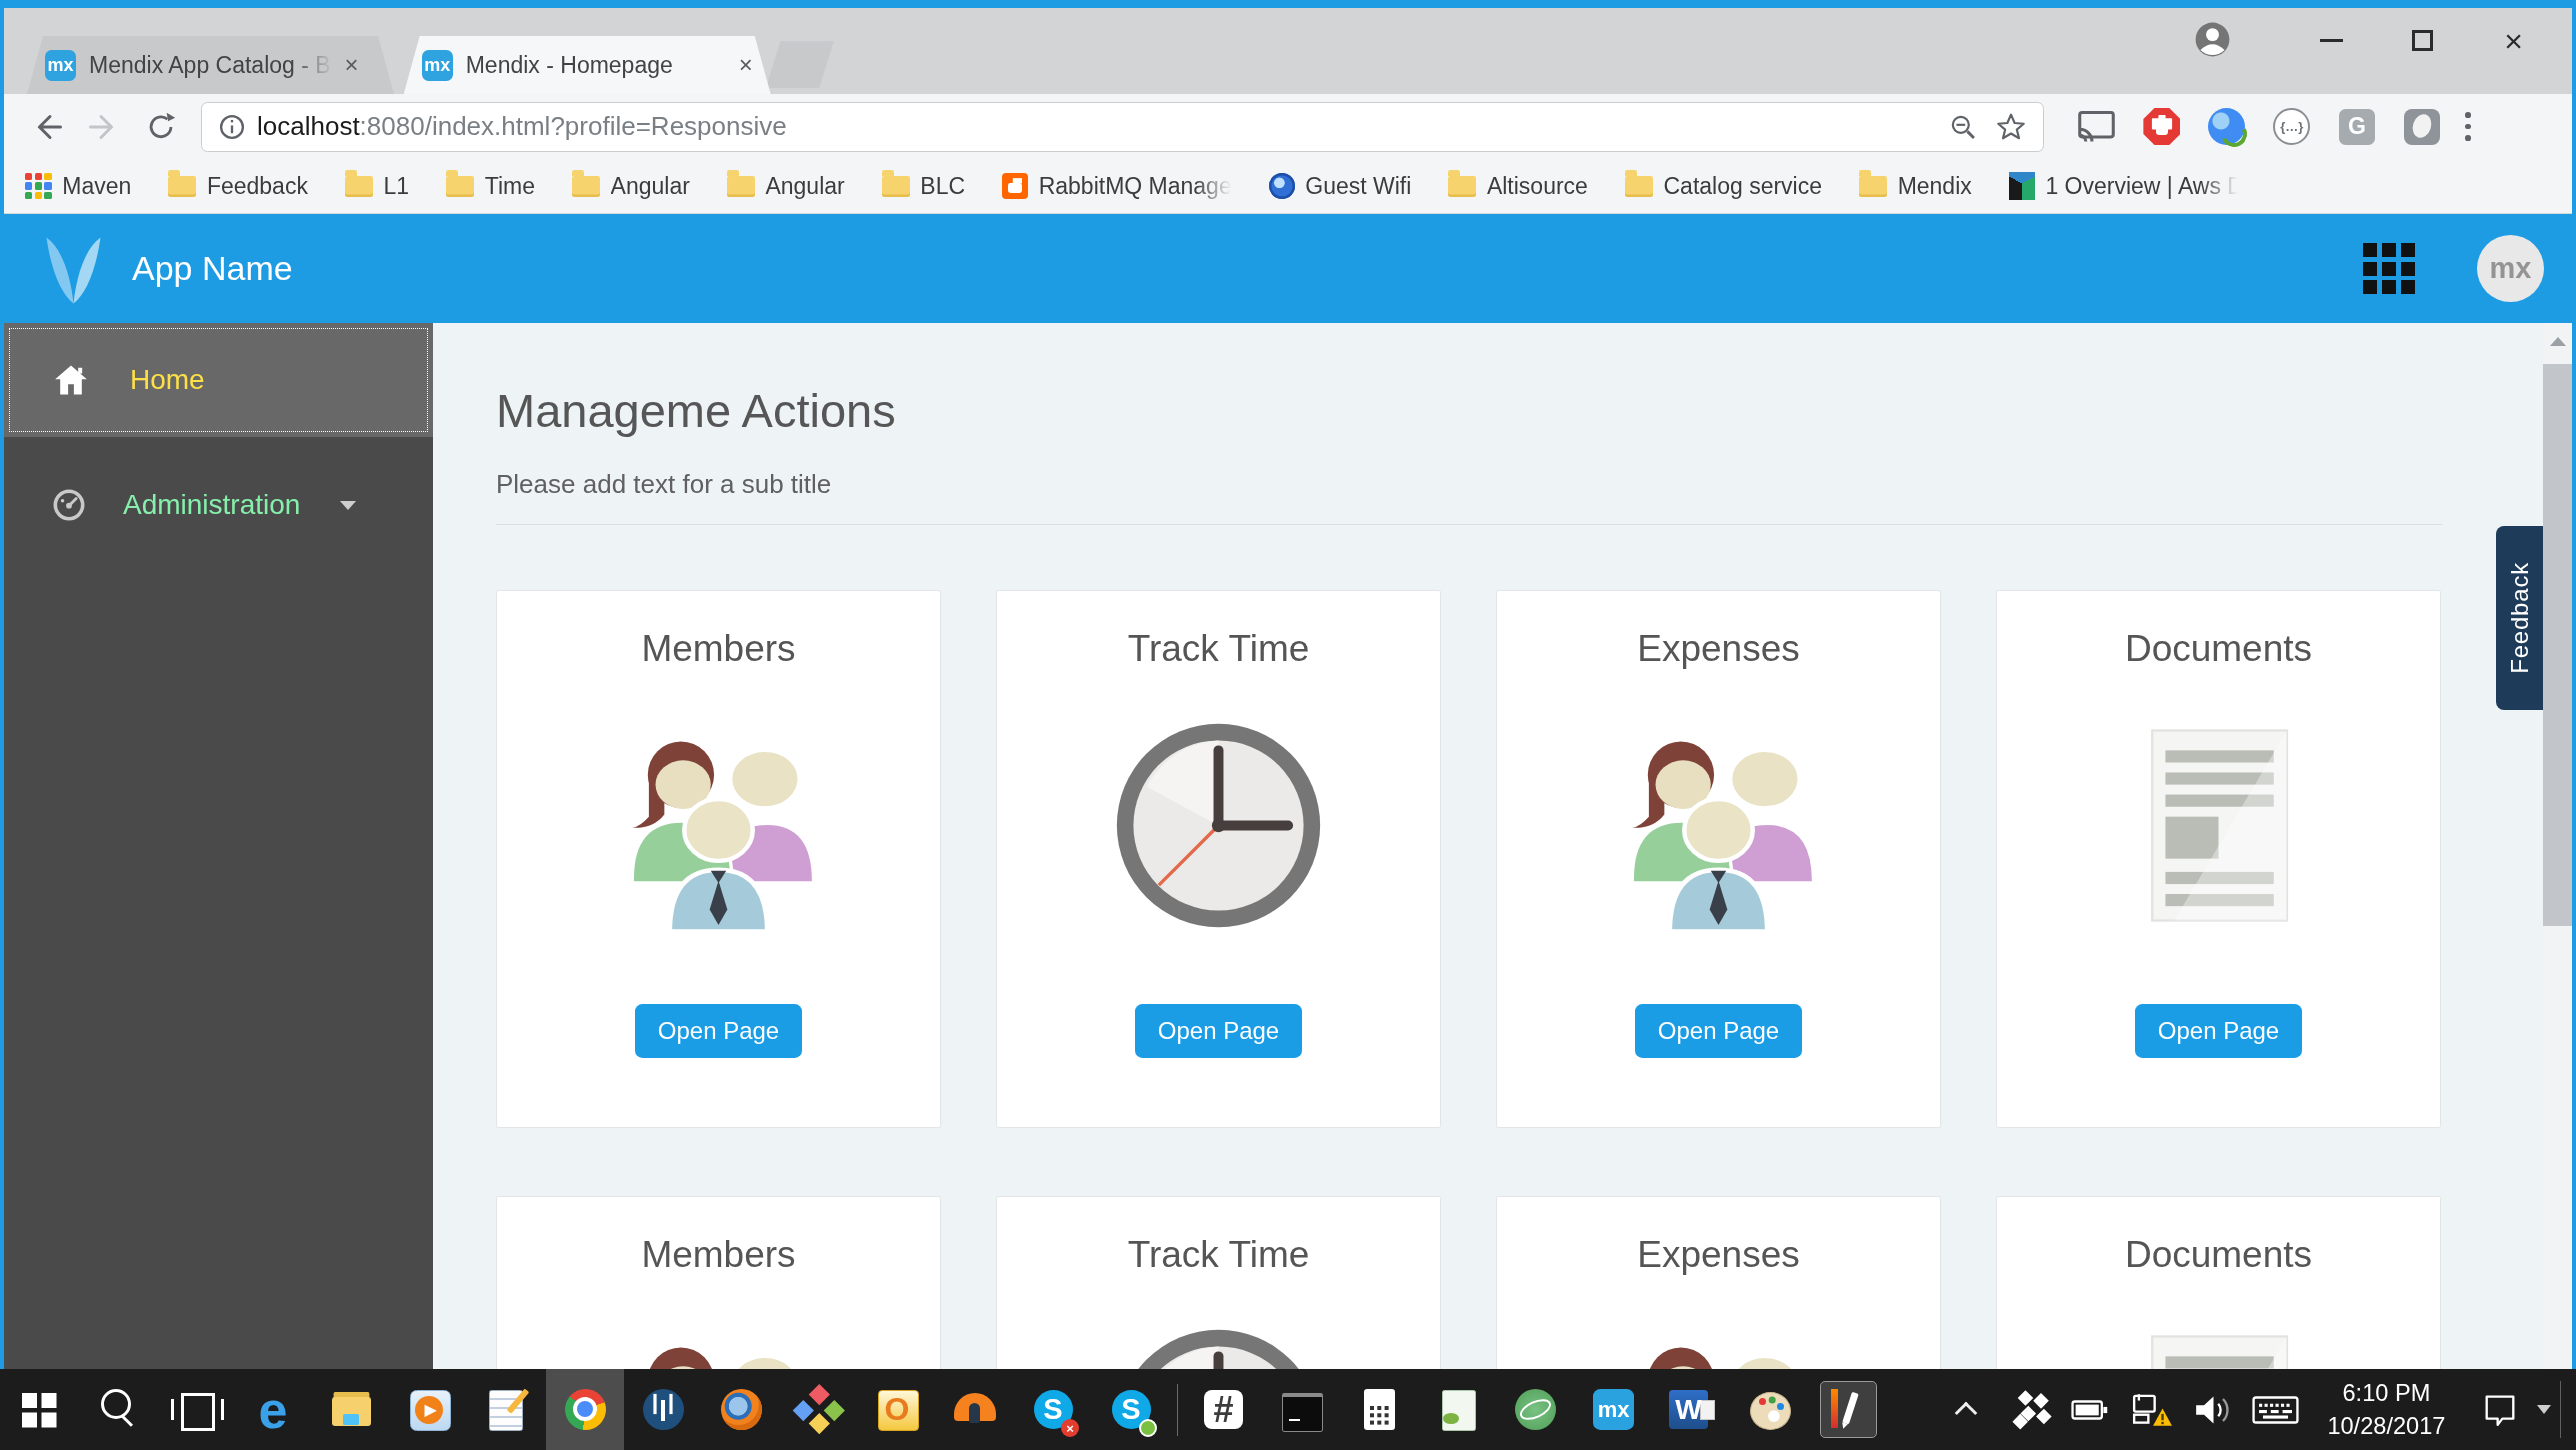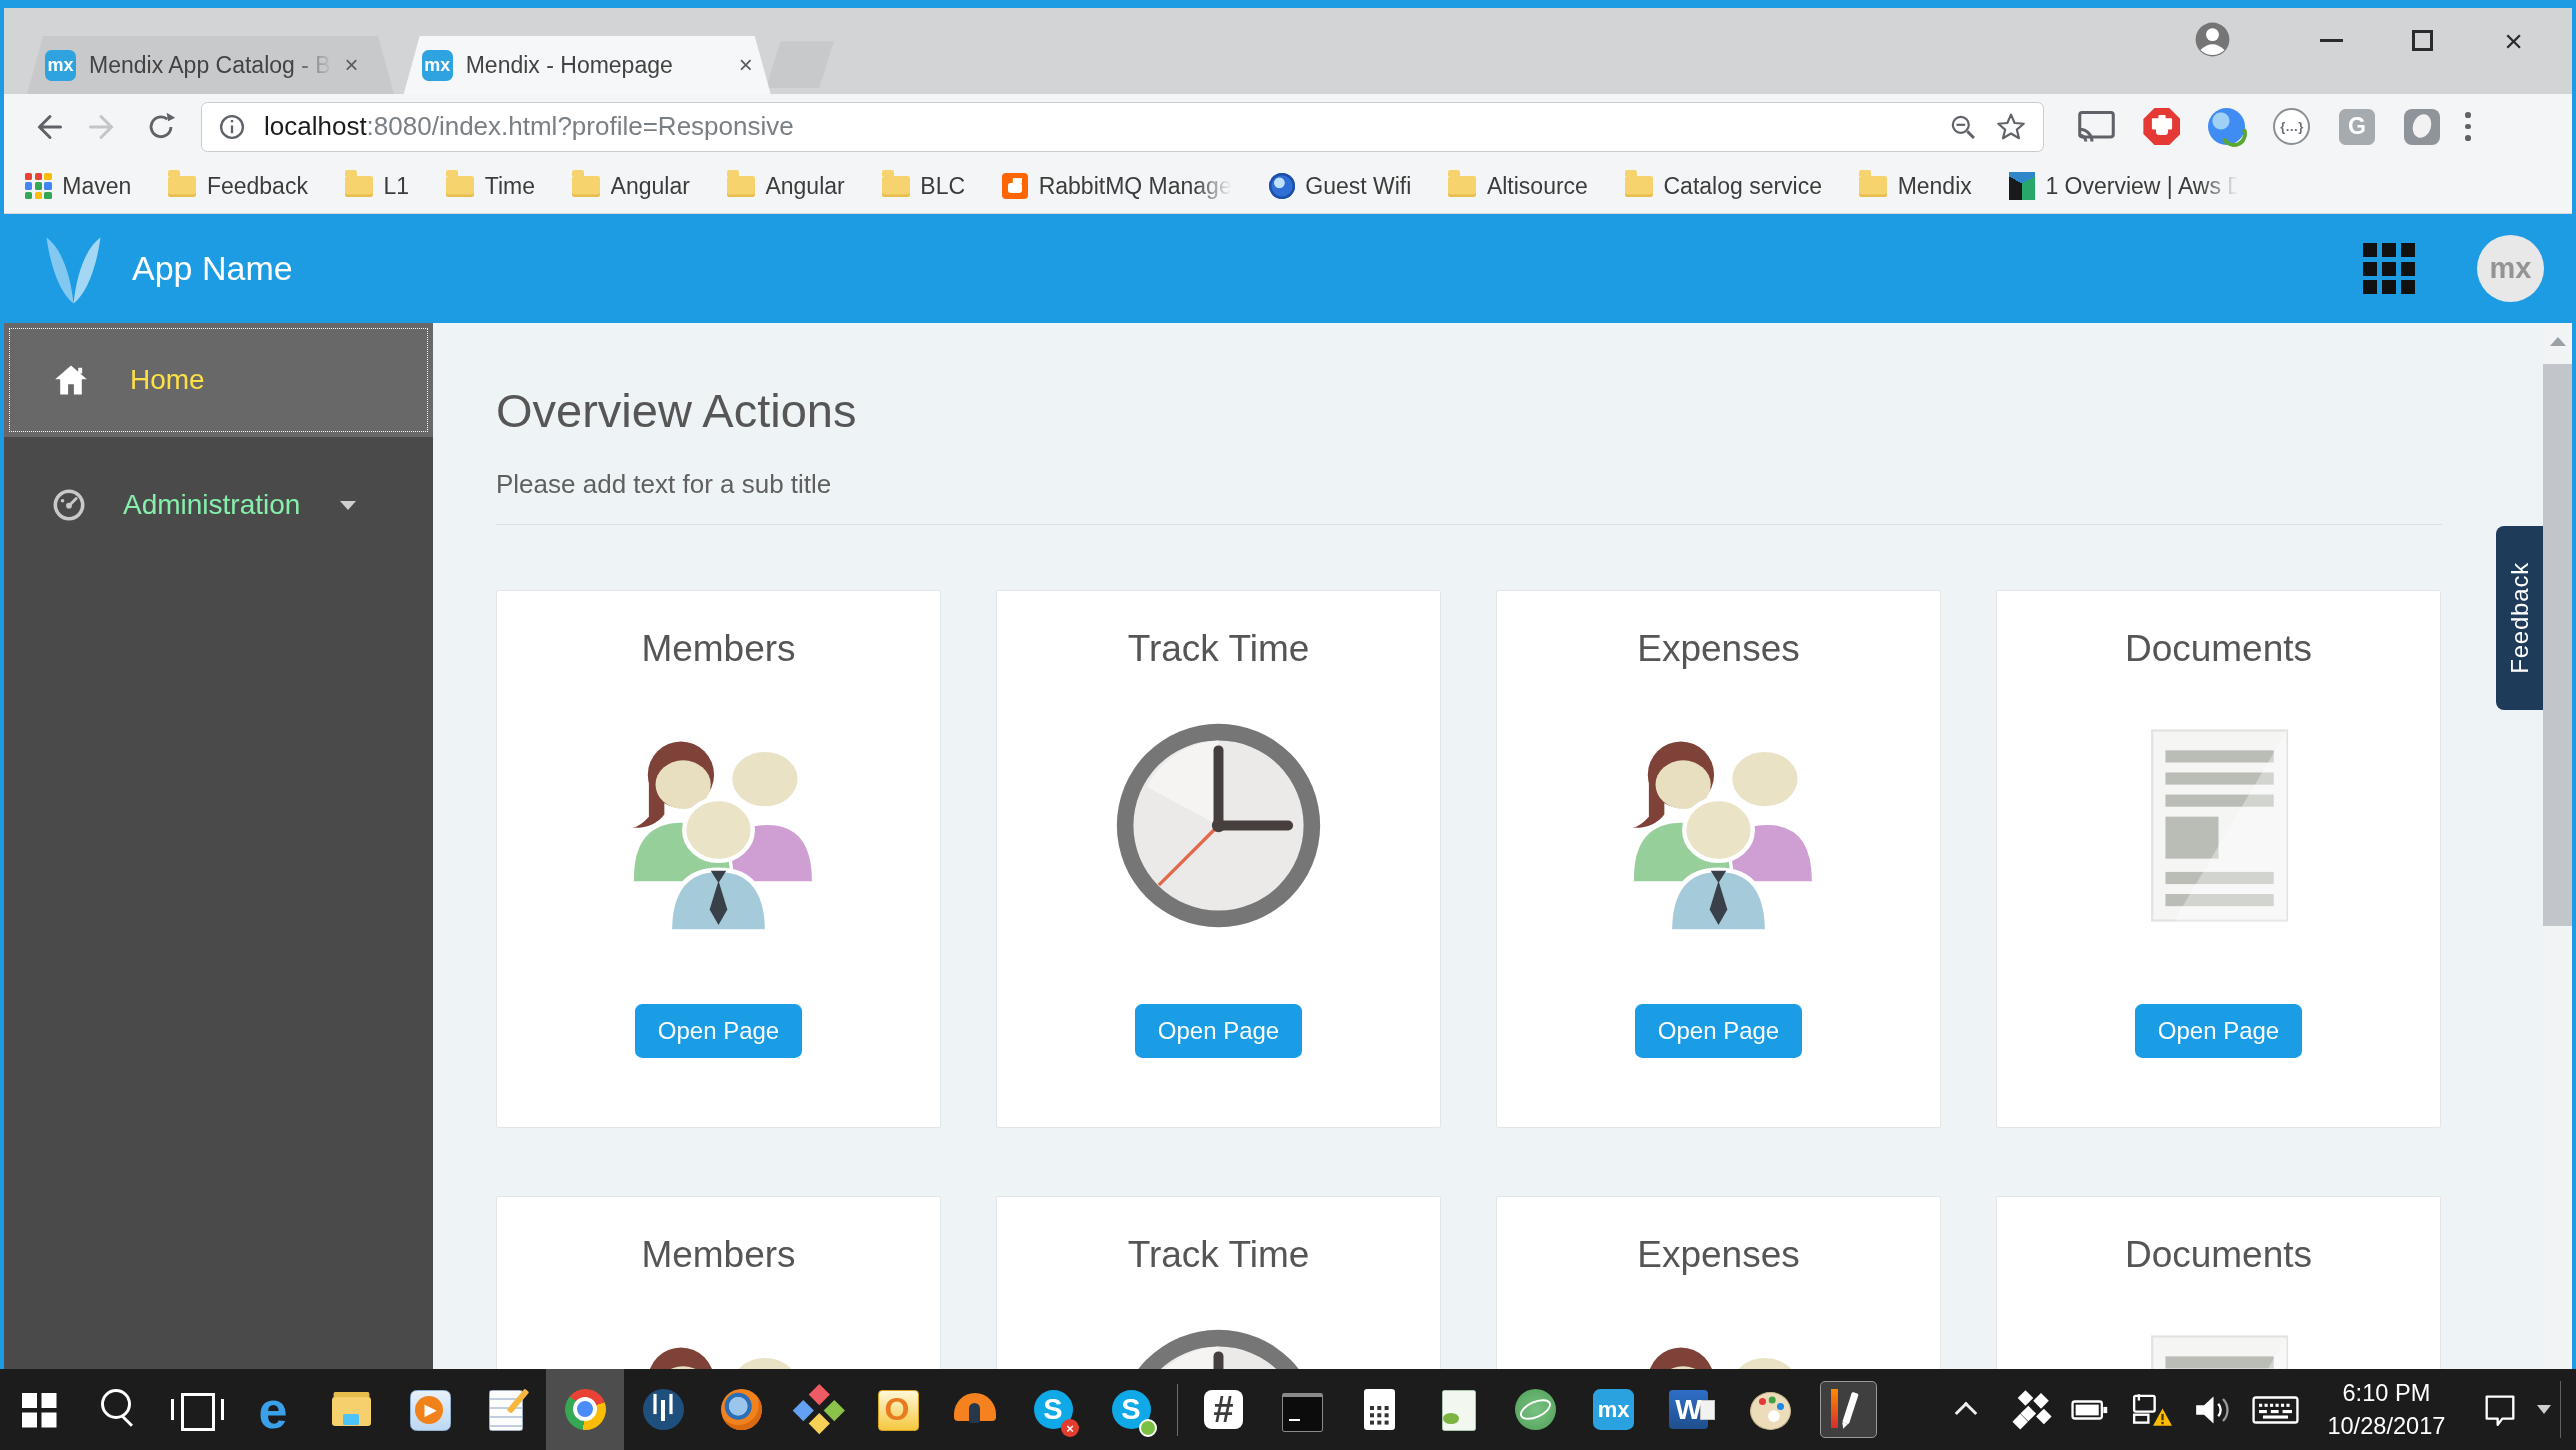--- a/index.html
+++ b/index.html
@@ -268,21 +268,21 @@
             <path d="M38 24 A14 14 0 1 1 33 13" stroke="#5f6368" stroke-width="4" fill="none"></path>
             <polygon points="32,4 34,16 44,11" fill="#5f6368"></polygon>
           </svg>
       </div>
       <div class="omnibox">
         <svg viewBox="0 0 36 36" width="28" height="28">
             <circle cx="18" cy="18" r="14" stroke="#5f6368" stroke-width="3" fill="none"></circle>
             <rect x="16.5" y="16" width="3" height="10" fill="#5f6368"></rect>
             <rect x="16.5" y="9" width="3" height="3" fill="#5f6368"></rect>
           </svg>
-        <div class="urltext" style="margin-left:18px"><span class="url-host">localhost</span><span class="url-rest">:8080/index.html?profile=Responsive</span></div>
+        <div class="urltext" style="margin-left:11px"><span class="url-host">localhost</span><span class="url-rest">:8080/index.html?profile=Responsive</span></div>
         <span class="obicon">
           <svg viewBox="0 0 44 44" width="32" height="32">
               <circle cx="19" cy="19" r="11" stroke="#5f6368" stroke-width="3" fill="none"></circle>
               <line x1="13" y1="19" x2="25" y2="19" stroke="#5f6368" stroke-width="3"></line>
               <line x1="28" y1="28" x2="37" y2="37" stroke="#5f6368" stroke-width="4"></line>
             </svg>
         </span>
         <span class="obicon">
           <svg viewBox="0 0 44 44" width="32" height="32">
               <path d="M22 5 L27 16.5 L39.5 17.5 L30 25.5 L33 37.5 L22 31 L11 37.5 L14 25.5 L4.5 17.5 L17 16.5 Z" stroke="#5f6368" stroke-width="3" fill="none" stroke-linejoin="round"></path>
@@ -425,21 +425,21 @@
             <line x1="50" y1="52" x2="70" y2="32" stroke="#c9c9c9" stroke-width="8" stroke-linecap="round"></line>
             <circle cx="32" cy="38" r="5" fill="#c9c9c9"></circle>
           </svg>
           <span>Administration</span>
           <i class="caret-down"></i>
         </div>
       </aside>
 
       <main class="main">
         <div class="content">
-          <h1 class="pg-title">Overview Actions</h1>
+          <h1 class="pg-title">Manageme Actions</h1>
           <div class="pg-sub">Please add text for a sub title</div>
           <div class="pg-divider"></div>
           <div class="cards">
 
             <div class="card">
               <div class="card-title">Members</div>
               <svg class="cimg" viewBox="0 0 200 200">
                   <use href="#img-people"></use>
                 </svg>
               <button class="open-btn">Open Page</button>

